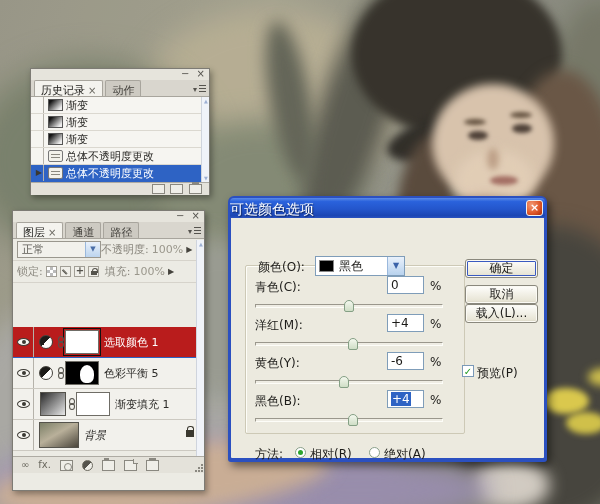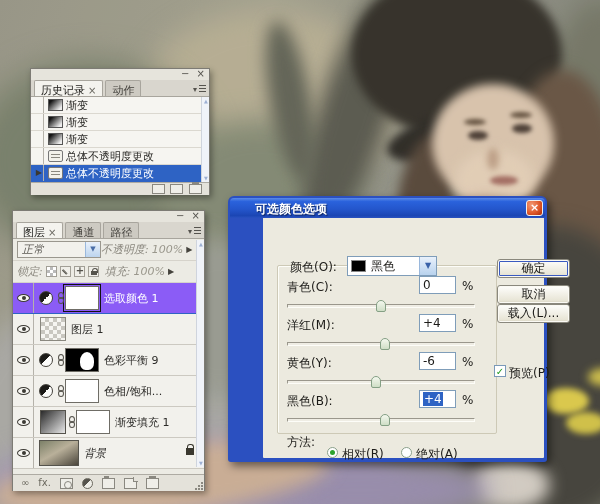--- a/index.html
+++ b/index.html
@@ -41,21 +41,21 @@
   .hscroll { position:absolute; right:0; top:0; width:8px; height:85px; background:#f0f3f9; border-left:1px solid #cfd4dd; }
   .hscroll::before,.hscroll::after { content:"▲"; position:absolute; left:0; width:8px; text-align:center; font-size:5px; color:#9db0d4; }
   .hscroll::before { top:1px; } .hscroll::after { content:"▼"; bottom:1px; }
   .pbottom { height:13px; background:#e4e2da; border-top:1px solid #aeaba3; position:relative; }
   .pbottom .ic { position:absolute; top:1px; width:13px; height:10px; border:1px solid #8a8880; background:#efeee8; }
   .trash { position:relative; }
   .trash::before { content:""; position:absolute; left:2px; top:-3px; width:7px; height:2px; background:#8a8880; }
 
   
   .layers { left:12px; top:210px; width:193px; height:281px; }
-  .blendrow,.lockrow { height:22px; display:flex; align-items:center; padding:0 4px; color:#8a877e; border-bottom:1px solid #d6d3cb;font-style:italic; }
+  .blendrow,.lockrow { height:22px; display:flex; align-items:center; padding:0 4px; color:#8a877e; border-bottom:1px solid #d6d3cb; }
   .combo { width:84px; height:17px; background:#f2f1ec; border:1px solid #9a978e; display:flex; align-items:center; padding-left:4px; color:#5c5a54; position:relative; }
   .combo .cv { position:absolute; right:0; top:0; width:15px; height:15px; background:linear-gradient(#e9f1fb,#bcd4ee); border-left:1px solid #9ab8dc; color:#4a6ea8; font-size:7px; text-align:center; line-height:15px; }
   .oplabel { white-space:nowrap; }
   .opval { margin-left:3px; color:#9a978c; }
   .flyarrow { color:#44423c; font-size:8px; margin-left:3px; }
   .lockicons { display:flex; gap:3px; margin:0 6px 0 3px; }
   .lk { width:11px; height:11px; border:1px solid #a29f96; background:#f0efe9; position:relative; }
   .lk.checker { background-image:linear-gradient(45deg,#bbb 25%,transparent 25%,transparent 75%,#bbb 75%),linear-gradient(45deg,#bbb 25%,transparent 25%,transparent 75%,#bbb 75%); background-size:6px 6px; background-position:0 0,3px 3px; background-color:#fff; }
   .lk.brush::before { content:""; position:absolute; left:2px; top:2px; width:6px; height:1px; background:#55534c; transform:rotate(45deg); transform-origin:left; box-shadow:0 1px 0 #55534c; }
   .lk.move::before { content:"+"; position:absolute; left:1px; top:-2px; font-size:10px; font-weight:bold; color:#55534c; }
@@ -64,21 +64,21 @@
   .llist { background:#f2f1ec; }
   .lrow { height:31px; display:flex; align-items:center; border-bottom:1px solid #ccc9c1; position:relative; }
   .leye { width:21px; align-self:stretch; border-right:1px solid #b5b2aa; flex:none; display:flex; align-items:center; justify-content:center; }
   .eye { width:13px; height:8px; border:1px solid #3c3a34; border-radius:50%; position:relative; background:#f8f7f3; }
   .eye::before { content:""; position:absolute; left:4px; top:1px; width:4px; height:4px; background:#3c3a34; border-radius:50%; }
   .adjc { width:14px; height:14px; border-radius:50%; border:1px solid #44423c; background:linear-gradient(135deg,#1c1b18 50%,#fdfdfb 50%); margin:0 2px 0 5px; flex:none; }
   .linkdots { width:6px; height:12px; position:relative; flex:none; margin:0 2px; }
   .linkdots::before,.linkdots::after { content:""; position:absolute; left:1px; width:4px; height:5px; border:1px solid #55534c; border-radius:50%; }
   .linkdots::before { top:0; } .linkdots::after { top:5px; }
   .mthumb { width:34px; height:24px; background:#fff; border:1px solid #6f6d66; flex:none; }
-  .lrow.sel { background:#8b5cf6; color:#fff; border-bottom-color:#2e63c4; }
+  .lrow.sel { background:#b91c1c; color:#fff; border-bottom-color:#2e63c4;margin-top:44px; }
   .lrow.sel .mthumb { outline:1px solid #111; outline-offset:1px; }
   .lrow .lname { margin-left:5px; white-space:nowrap; overflow:hidden; }
   .cthumb { width:26px; height:24px; border:1px solid #8a887f; margin-left:6px; background-image:linear-gradient(45deg,#c9c7c0 25%,transparent 25%,transparent 75%,#c9c7c0 75%),linear-gradient(45deg,#c9c7c0 25%,transparent 25%,transparent 75%,#c9c7c0 75%); background-size:8px 8px; background-position:0 0,4px 4px; background-color:#f6f5f1; flex:none; }
   .bmask { background:#000; position:relative; overflow:hidden; }
   .bmask::before { content:""; position:absolute; right:4px; top:3px; width:14px; height:18px; background:#fff; border-radius:50% 50% 40% 40%; }
   .gfthumb { width:26px; height:24px; border:1px solid #55534c; background:linear-gradient(135deg,#2a2a2a,#e8e8e8); margin-left:6px; flex:none; }
   .bgthumb { width:40px; height:26px; border:1px solid #55534c; margin-left:5px; background:linear-gradient(150deg,#7c8068 0%,#b9b09a 45%,#4b463c 100%); flex:none; }
   .lrow .locked { position:absolute; right:10px; top:10px; width:8px; height:7px; background:#3a382f; }
   .lrow .locked::before { content:""; position:absolute; left:1px; top:-4px; width:5px; height:5px; border:1px solid #3a382f; border-bottom:none; border-radius:3px 3px 0 0; }
   .lgap { height:5px; }
@@ -93,24 +93,24 @@
     background:radial-gradient(circle 1px at 2px 8px,#8a8880 99%,transparent),radial-gradient(circle 1px at 5px 5px,#8a8880 99%,transparent),radial-gradient(circle 1px at 8px 2px,#8a8880 99%,transparent),radial-gradient(circle 1px at 5px 8px,#8a8880 99%,transparent),radial-gradient(circle 1px at 8px 5px,#8a8880 99%,transparent),radial-gradient(circle 1px at 8px 8px,#8a8880 99%,transparent); }
   .lscroll { position:absolute; right:0; top:29px; width:8px; bottom:23px; background:#f0f3f9; border-left:1px solid #cfd4dd; }
   .lscroll::before,.lscroll::after { content:"▲"; position:absolute; left:0; width:8px; text-align:center; font-size:5px; color:#9db0d4; }
   .lscroll::before { top:1px; } .lscroll::after { content:"▼"; bottom:1px; }
 
   
   .dialog { position:absolute; left:228px; top:196px; width:319px; height:266px;
     background:#2b50c0; border-radius:6px 6px 3px 3px; padding:3px; box-shadow:3px 4px 9px rgba(0,0,0,.5); font-size:12px; color:#1c1b18; }
   .dtitle { position:relative; height:20px; border-radius:4px 4px 0 0; margin:-1px -1px 0;
     background:linear-gradient(180deg,#5a8ae8 0%,#2a62dc 18%,#2456cc 55%,#1b46b4 88%,#2a52c0 100%); }
-  .dtitle .ttext { position:absolute; left:25px; top:3px; color:#fff; font-weight:bold; font-size:12px; text-shadow:1px 1px 1px rgba(0,0,0,.5); }
+  .dtitle .ttext { position:absolute; left:0; top:3px; color:#fff; font-weight:normal; font-size:14px; text-shadow:1px 1px 1px rgba(0,0,0,.5); }
   .dclose { position:absolute; right:2px; top:2px; width:17px; height:16px; border:1px solid #f0f0f0; border-radius:3px;
     background:radial-gradient(circle at 30% 28%,#f29a74,#e05a2c 55%,#b22e08 95%); color:#fff; font-size:11px; line-height:14px; text-align:center; font-weight:bold; }
-  .dbody { position:relative; height:240px; background:#eceadf; border-radius:0 0 1px 1px;margin-left:32px; }
+  .dbody { position:relative; height:240px; background:#eceadf; border-radius:0 0 1px 1px; }
   .gbox { position:absolute; left:14px; top:47px; width:220px; height:169px; border:1px solid #cdc9b6; border-radius:2px; box-shadow:inset 1px 1px 0 #fdfdf8; }
   .dlabel { position:absolute; white-space:nowrap; }
   .colorcombo { position:absolute; left:84px; top:38px; width:90px; height:20px; background:#fff; border:1px solid #7f9db9; display:flex; align-items:center; padding-left:3px; }
   .swatch { width:15px; height:12px; background:#000; border:1px solid #888; margin-right:5px; flex:none; }
   .colorcombo .cv { position:absolute; right:0; top:0; width:17px; height:18px; background:linear-gradient(#e9f1fb,#b8d2ee); border-left:1px solid #9ab8dc; color:#3a62a8; font-size:8px; text-align:center; line-height:18px; }
   .vfield { position:absolute; width:37px; height:18px; background:#fff; border:1px solid #7f9db9; padding:1px 3px; font-size:12px; }
   .vfield .selv { background:#2e63c4; color:#fff; padding:0 1px; }
   .pct { position:absolute; }
   .track { position:absolute; left:24px; width:188px; height:4px; background:#efede4; border:1px solid #9a978c; border-bottom-color:#fdfdf8; border-right-color:#fdfdf8; }
   .thumb { position:absolute; top:-5px; width:10px; height:12px; background:linear-gradient(#f4f8ee,#cfdec6); border:1px solid #85a085; border-radius:5px 5px 2px 2px; }
@@ -257,40 +257,24 @@
           </span>
         <span class="adjc"></span>
         <span class="linkdots"></span>
         <span class="mthumb"></span>
         <span class="lname">选取颜色 1</span>
       </div>
       <div class="lrow">
         <span class="leye">
             <span class="eye"></span>
           </span>
-        <span class="cthumb"></span>
-        <span class="lname">图层 1</span>
-      </div>
-      <div class="lrow">
-        <span class="leye">
-            <span class="eye"></span>
-          </span>
         <span class="adjc"></span>
         <span class="linkdots"></span>
         <span class="mthumb bmask"></span>
-        <span class="lname">色彩平衡 9</span>
-      </div>
-      <div class="lrow">
-        <span class="leye">
-            <span class="eye"></span>
-          </span>
-        <span class="adjc"></span>
-        <span class="linkdots"></span>
-        <span class="mthumb"></span>
-        <span class="lname">色相/饱和...</span>
+        <span class="lname">色彩平衡 5</span>
       </div>
       <div class="lrow">
         <span class="leye">
             <span class="eye"></span>
           </span>
         <span class="gfthumb"></span>
         <span class="linkdots"></span>
         <span class="mthumb"></span>
         <span class="lname">渐变填充 1</span>
       </div>
@@ -353,21 +337,21 @@
           <span class="thumb" style="left:calc(50% - 10.4px)"></span>
         </span>
 
       <span class="dlabel" style="left:24px;top:175px">黑色(B):</span>
       <span class="vfield" style="left:156px;top:172px"><span class="selv">+4</span></span>
       <span class="pct" style="left:199px;top:175px">%</span>
       <span class="track" style="top:200px">
           <span class="thumb" style="left:calc(50% - 1.4px)"></span>
         </span>
 
-      <span class="dlabel" style="left:24px;top:216px">方法:</span>
+      <span class="dlabel" style="left:24px;top:228px">方法:</span>
       <span class="radio on" style="left:64px;top:229px"></span>
       <span class="dlabel" style="left:79px;top:228px">相对(R)</span>
       <span class="radio" style="left:138px;top:229px"></span>
       <span class="dlabel" style="left:153px;top:228px">绝对(A)</span>
 
       <span class="dbtn" style="top:67px">取消</span>
       <span class="dbtn def" style="top:41px">确定</span>
       <span class="dbtn" style="top:86px">载入(L)...</span>
       <span class="chk" style="left:231px;top:147px">✓</span>
       <span class="dlabel" style="left:246px;top:147px">预览(P)</span>

